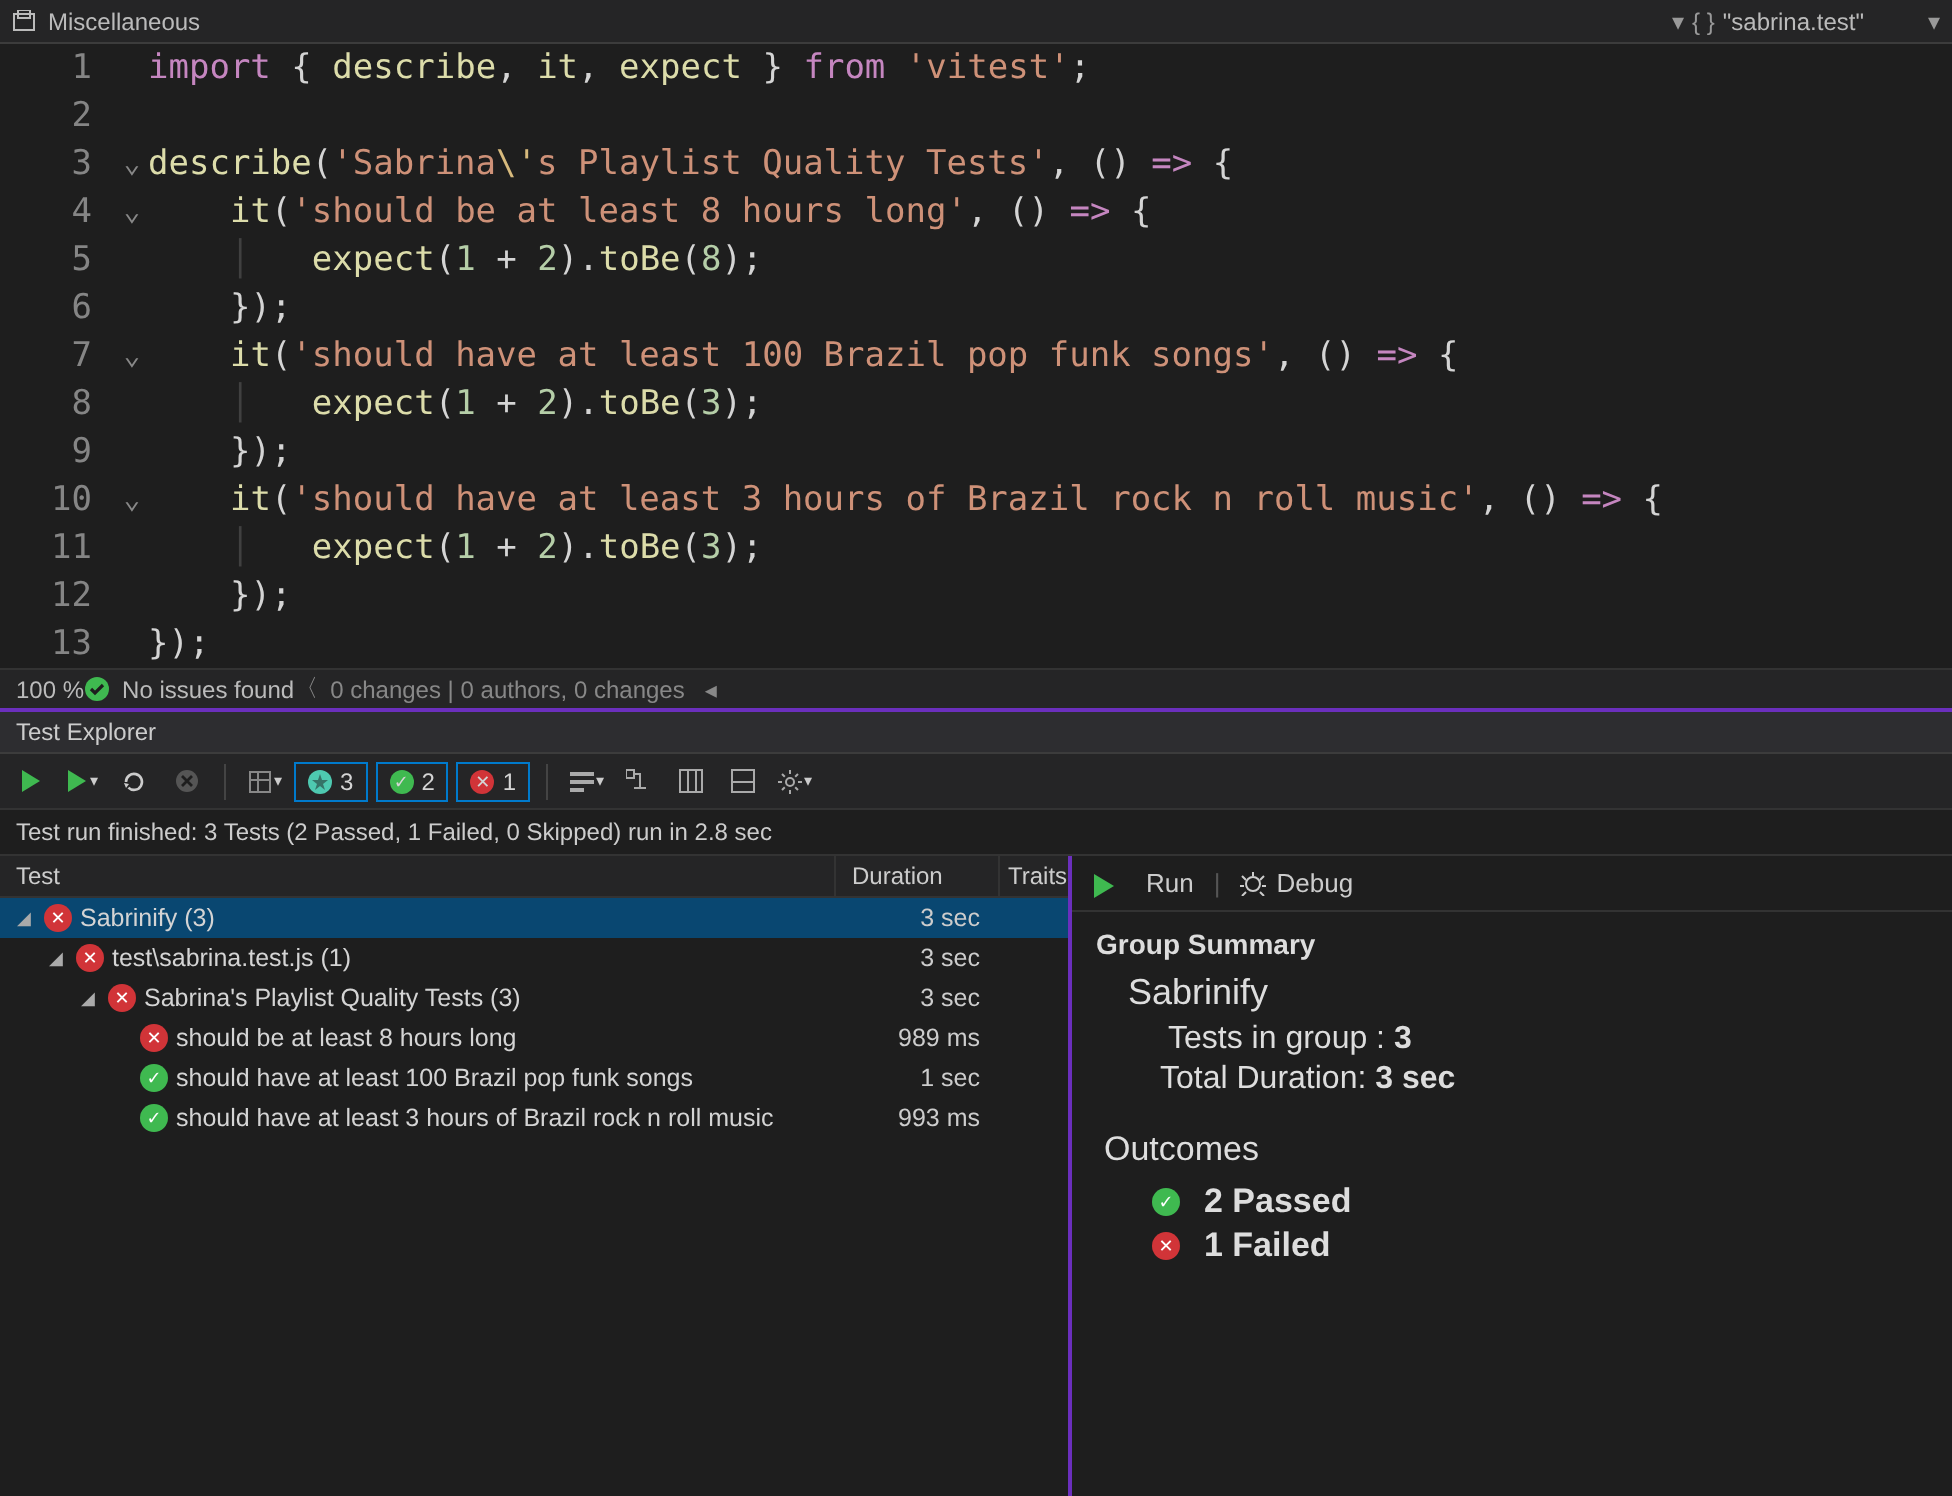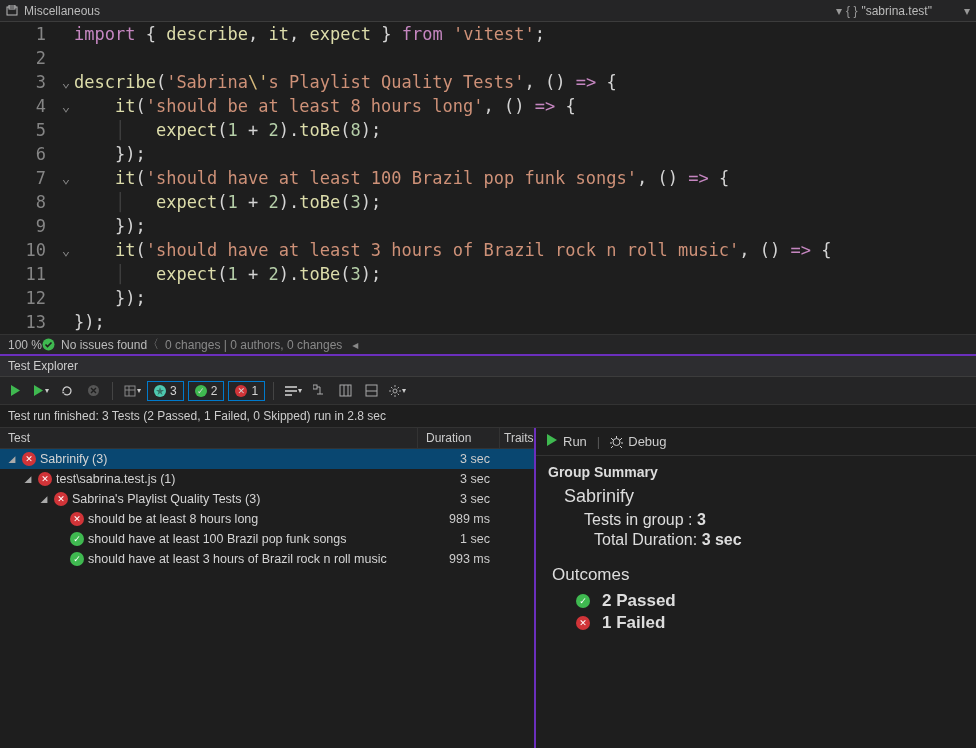--- a/index.html
+++ b/index.html
@@ -332,21 +332,21 @@
             <span class="status-icon status-pass">✓</span>
             <span class="row-label">should have at least 3 hours of Brazil rock n roll music</span>
             <span class="row-dur">993 ms</span>
             <span class="row-traits"></span>
           </div>
         </div>
     </div>
 
     <div class="te-detail">
       <div class="detail-toolbar">
-        <span style="display:flex;align-items:flex-start;gap:5px">
+        <span style="display:flex;align-items:flex-end;gap:15px">
           <span class="play">
               <svg width="12" height="12" viewBox="0 0 12 12">
                 <path d="M1 0l10 6L1 12z" fill="#3fb950"></path>
               </svg>
             </span>
           <span class="lbl">Run</span>
         </span>
         <span style="color:#555">|</span>
         <span style="display:flex;align-items:center;gap:5px">
           <span>
@@ -358,21 +358,21 @@
           <span class="lbl">Debug</span>
         </span>
       </div>
       <div class="detail-body">
         <div class="detail-h">Group Summary</div>
         <div class="detail-group">Sabrinify</div>
         <div class="detail-line">
           <span>Tests in group :</span>
           <b>3</b>
         </div>
-        <div class="detail-line" style="margin-left:46px">
+        <div class="detail-line" style="margin-left:32px">
           <span>Total Duration:</span>
           <b>3  sec</b>
         </div>
         <div class="detail-outcomes-h">Outcomes</div>
         <div class="outcome-row">
           <span class="status-icon status-pass">✓</span>
           <b>2 Passed</b>
         </div>
         <div class="outcome-row">
           <span class="status-icon status-fail">✕</span>

